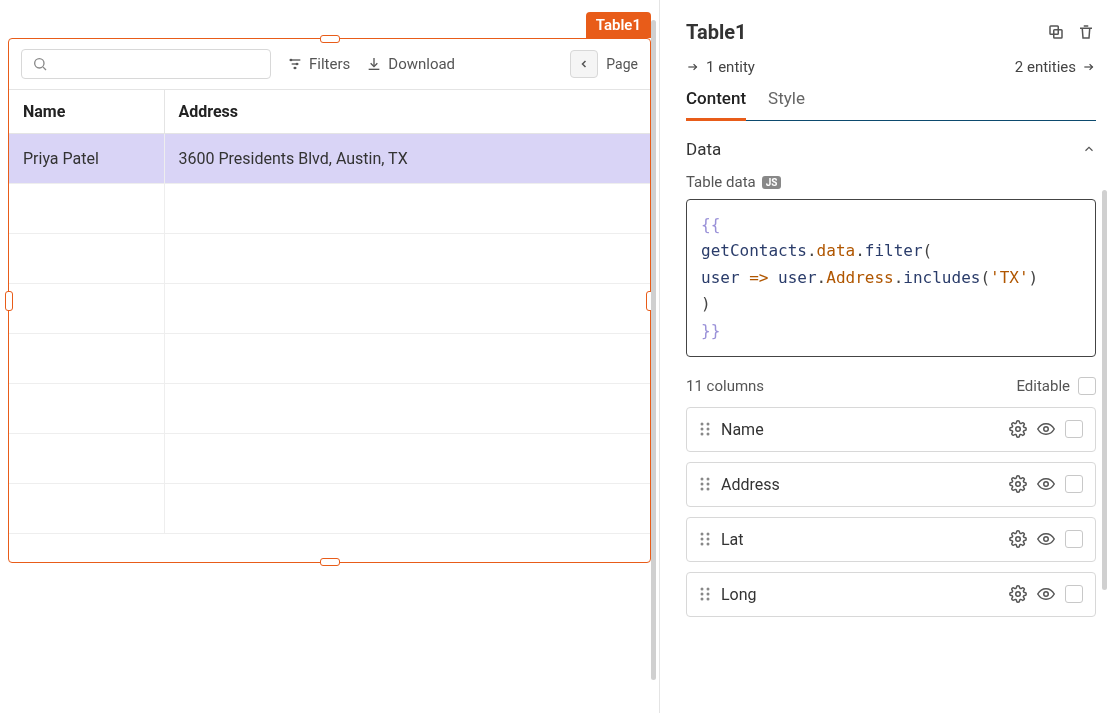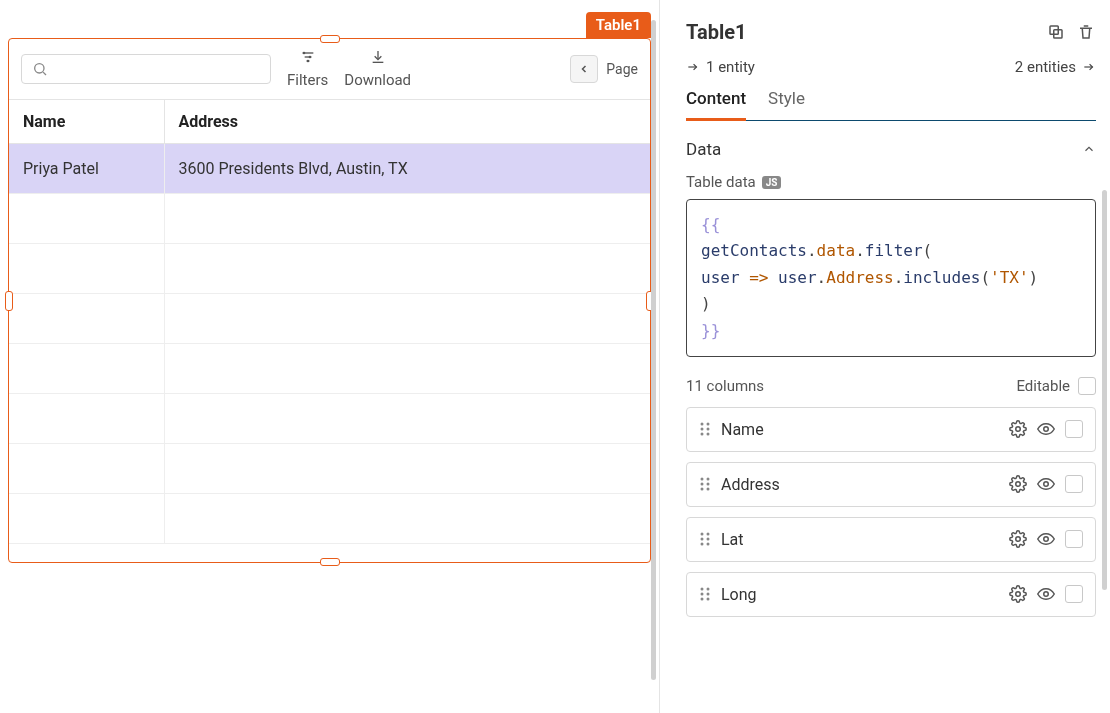--- a/index.html
+++ b/index.html
@@ -84,21 +84,20 @@
     width: 100%;
     background: transparent;
   }
   .tool {
     display: flex;
     align-items: center;
     gap: 6px;
     color: #555;
     font-size: 15px;
     cursor: pointer;
-    flex-direction: column;
   }
   .pager {
     margin-left: auto;
     display: flex;
     align-items: center;
     gap: 8px;
     color: #555;
   }
   .pager-btn {
     width: 28px; height: 28px;

